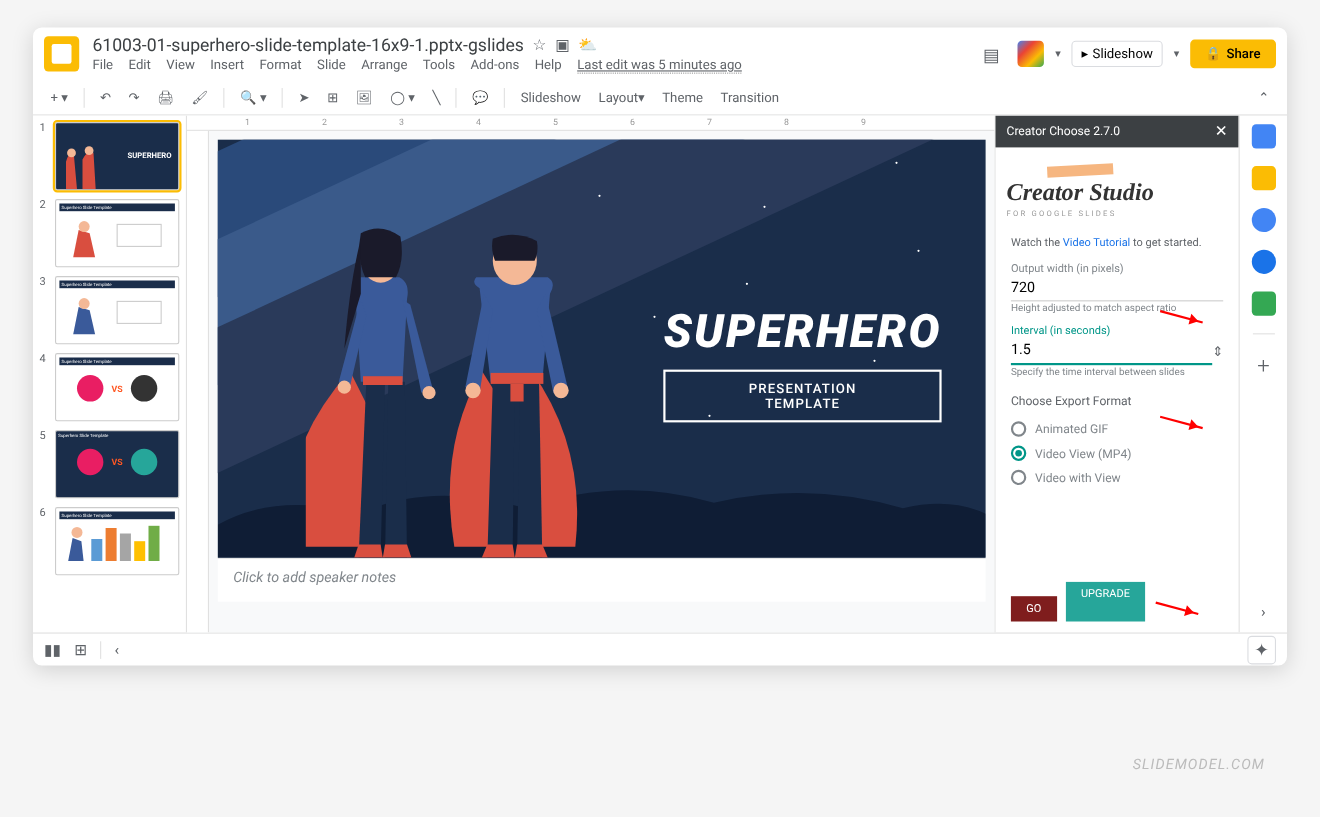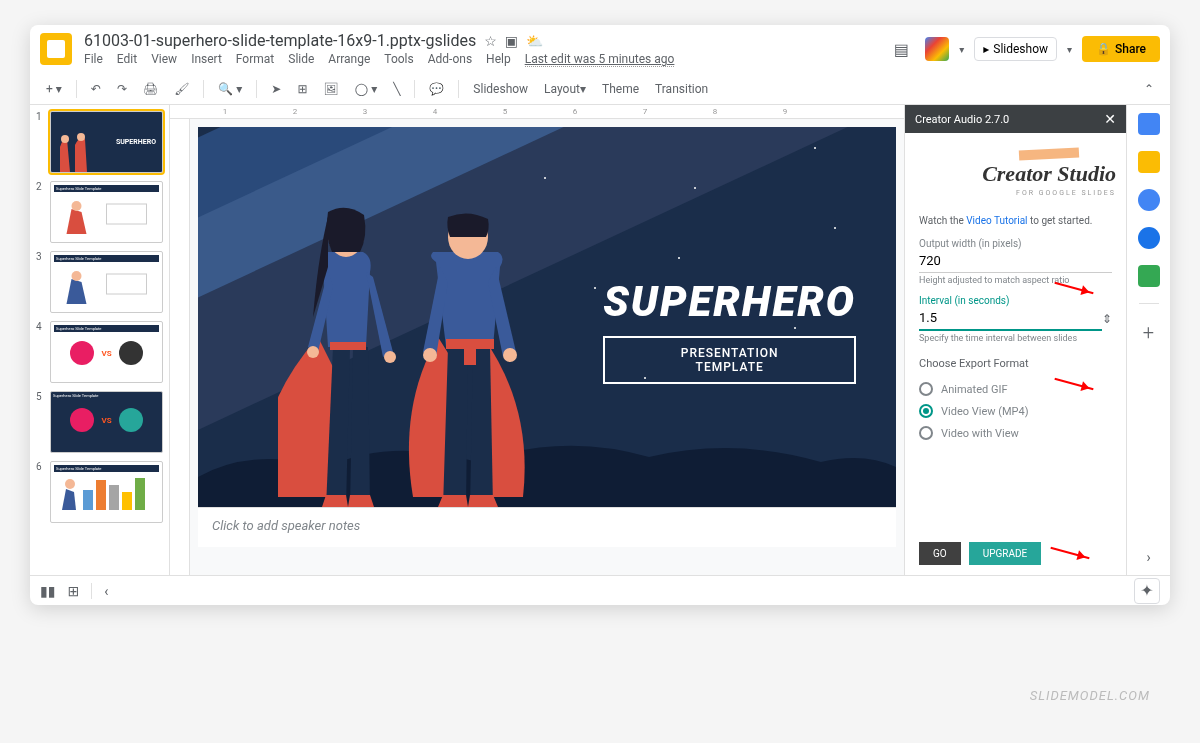--- a/index.html
+++ b/index.html
@@ -51,40 +51,40 @@
 .hero { position:absolute; bottom:0; }
 .hero-f { left:0; width:130px; height:310px; }
 .hero-m { left:110px; width:150px; height:300px; }
 .slide-text { position:absolute; right:40px; top:150px; text-align:center; color:#fff; }
 .slide-title { font-size:42px; font-weight:900; letter-spacing:2px; font-style:italic; }
 .slide-box { border:2px solid #fff; padding:8px 30px; margin-top:10px; font-size:12px; font-weight:500; letter-spacing:1px; }
 .notes-area { height:40px; background:#fff; border-top:1px solid #e0e0e0; padding:10px 14px; color:#80868b; font-size:13px; font-style:italic; }
 .sidepanel { width:222px; background:#fff; border-left:1px solid #e0e0e0; display:flex; flex-direction:column; font-size:11px; color:#5f6368; }
 .sp-header { background:#3c4043; color:#fff; padding:6px 10px; display:flex; justify-content:space-between; align-items:center; font-size:11px; }
 .sp-close { cursor:pointer; font-size:14px; }
-.sp-brand { text-align:right; padding:14px 10px; }
+.sp-brand { text-align:left; padding:14px 10px; }
 .brand-name { font-family:cursive; font-size:22px; color:#333; font-style:italic; font-weight:bold; }
 .brand-sub { font-size:7px; letter-spacing:2px; color:#999; margin-top:2px; }
 .brand-stroke { width:60px; height:10px; background:#f4a460; margin:2px auto; transform:rotate(-3deg); opacity:0.8; }
 .sp-body { padding:0 14px; flex:1; overflow:auto; }
 .sp-text { font-size:10px; margin:4px 0 12px; }
 .sp-link { color:#1a73e8; cursor:pointer; }
 .sp-field { margin:10px 0; position:relative; }
 .sp-label { font-size:10px; color:#80868b; }
 .sp-label-active { color:#009688; }
 .sp-input { width:100%; border:none; border-bottom:1px solid #ccc; padding:4px 0; font-size:13px; background:none; outline:none; }
 .sp-input-active { border-bottom:2px solid #009688; }
 .sp-hint { font-size:9px; color:#80868b; margin-top:2px; }
 .sp-section-title { font-size:11px; color:#5f6368; margin:14px 0 8px; }
 .radio-row { display:flex; align-items:flex-end; gap:8px; padding:4px 0; cursor:pointer; font-size:11px; color:#80868b; }
 .radio { width:14px; height:14px; border:2px solid #80868b; border-radius:50%; display:flex; align-items:center; justify-content:center; }
 .radio.checked { border-color:#009688; }
 .radio.checked::after { content:''; width:6px; height:6px; background:#009688; border-radius:50%; }
 .sp-footer { padding:10px 14px; display:flex; gap:8px; }
-.go-btn { background:#404040; color:#fff; padding:6px 14px; font-size:10px; cursor:pointer; }
+.go-btn { background:#7f1d1d; color:#fff; padding:6px 14px; font-size:10px; cursor:pointer;margin-top:13px; }
 .upgrade-btn { background:#26a69a; color:#fff; padding:6px 14px; font-size:10px; cursor:pointer; }
 .arrow { position:absolute; width:40px; height:2px; background:red; }
 .arrow::after { content:''; position:absolute; right:-1px; top:-4px; border:5px solid transparent; border-left:8px solid red; }
 .arrow1 { top:287px; right:106px; transform:rotate(15deg); }
 .arrow2 { top:383px; right:106px; transform:rotate(15deg); }
 .arrow3 { top:552px; right:110px; transform:rotate(15deg); }
 .rightbar { width:44px; border-left:1px solid #e0e0e0; display:flex; flex-direction:column; align-items:center; padding-top:8px; gap:16px; }
 .rb-icon { width:22px; height:22px; border-radius:4px; cursor:pointer; }
 .rb-cal { background:#4285f4; }
 .rb-keep { background:#fbbc04; }
@@ -334,21 +334,21 @@
               </div>
             </div>
           </div>
           <div class="notes-area">Click to add speaker notes</div>
         </div>
       </div>
     </div>
 
     <div class="sidepanel">
       <div class="sp-header">
-        <span>Creator Audio 2.7.0</span>
+        <span>Creator Choose 2.7.0</span>
         <span class="sp-close">✕</span>
       </div>
       <div class="sp-brand">
         <div style="position:relative;display:inline-block;">
           <div class="brand-stroke"></div>
           <div class="brand-name">Creator Studio</div>
         </div>
         <div class="brand-sub">FOR GOOGLE SLIDES</div>
       </div>
       <div class="sp-body">

